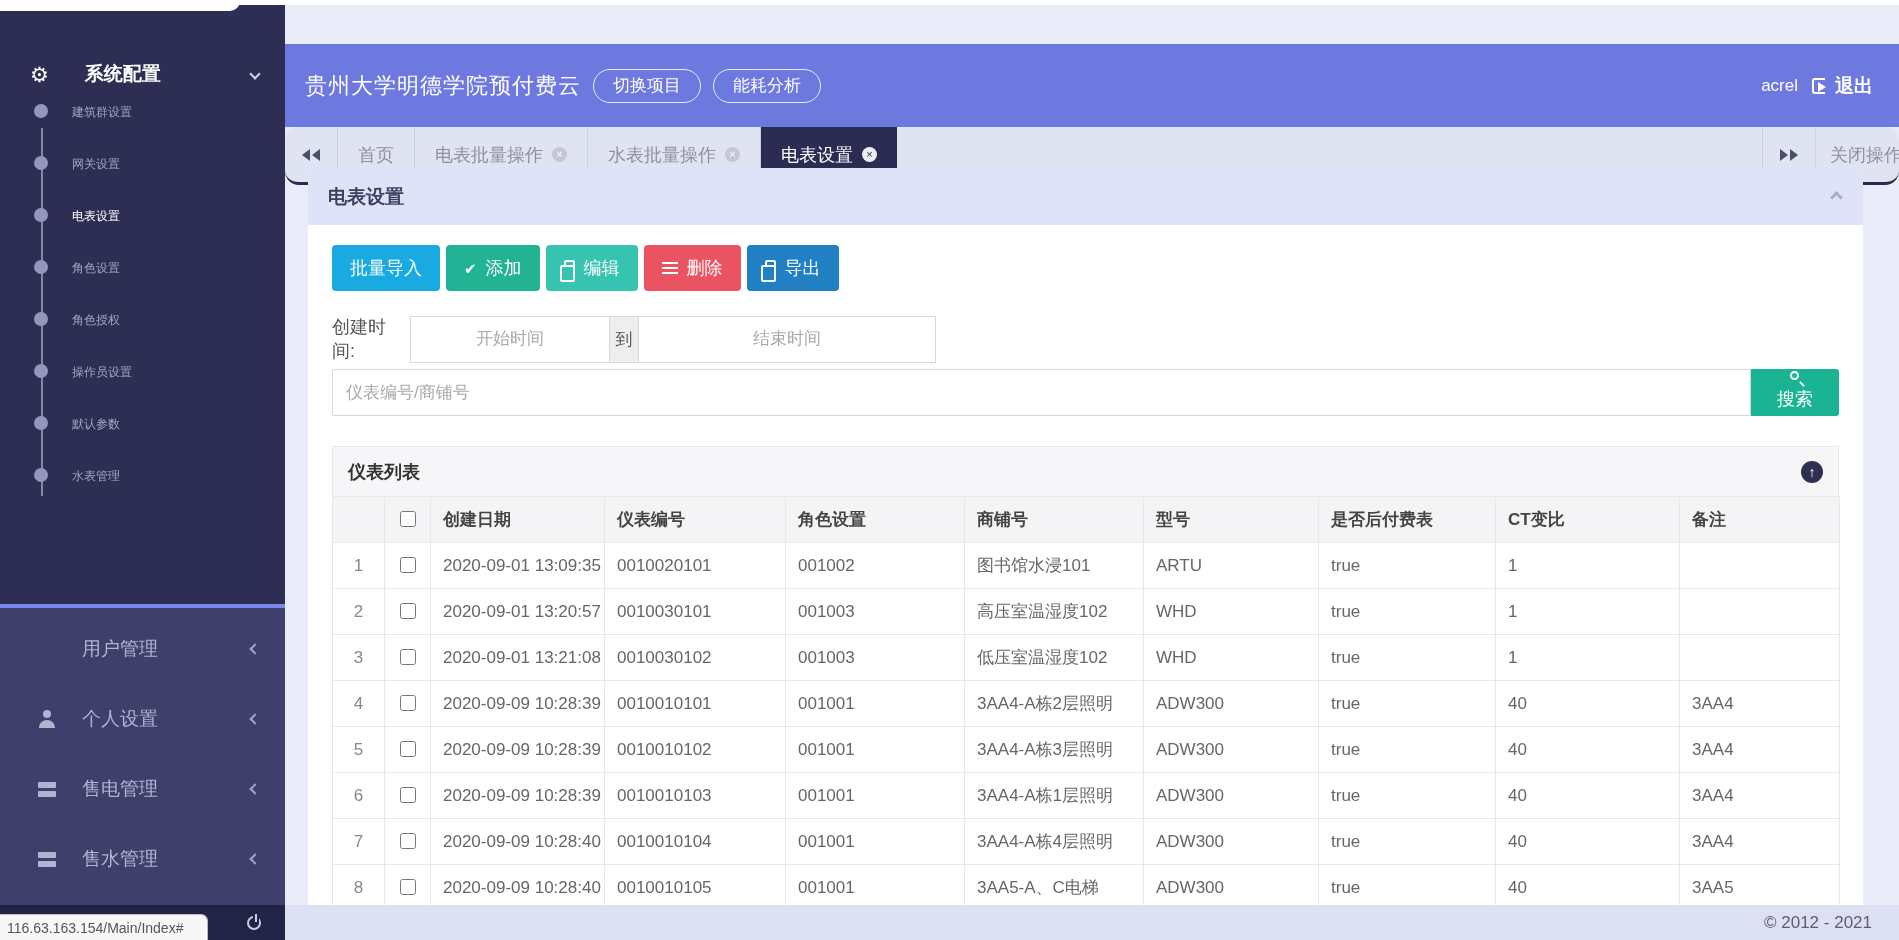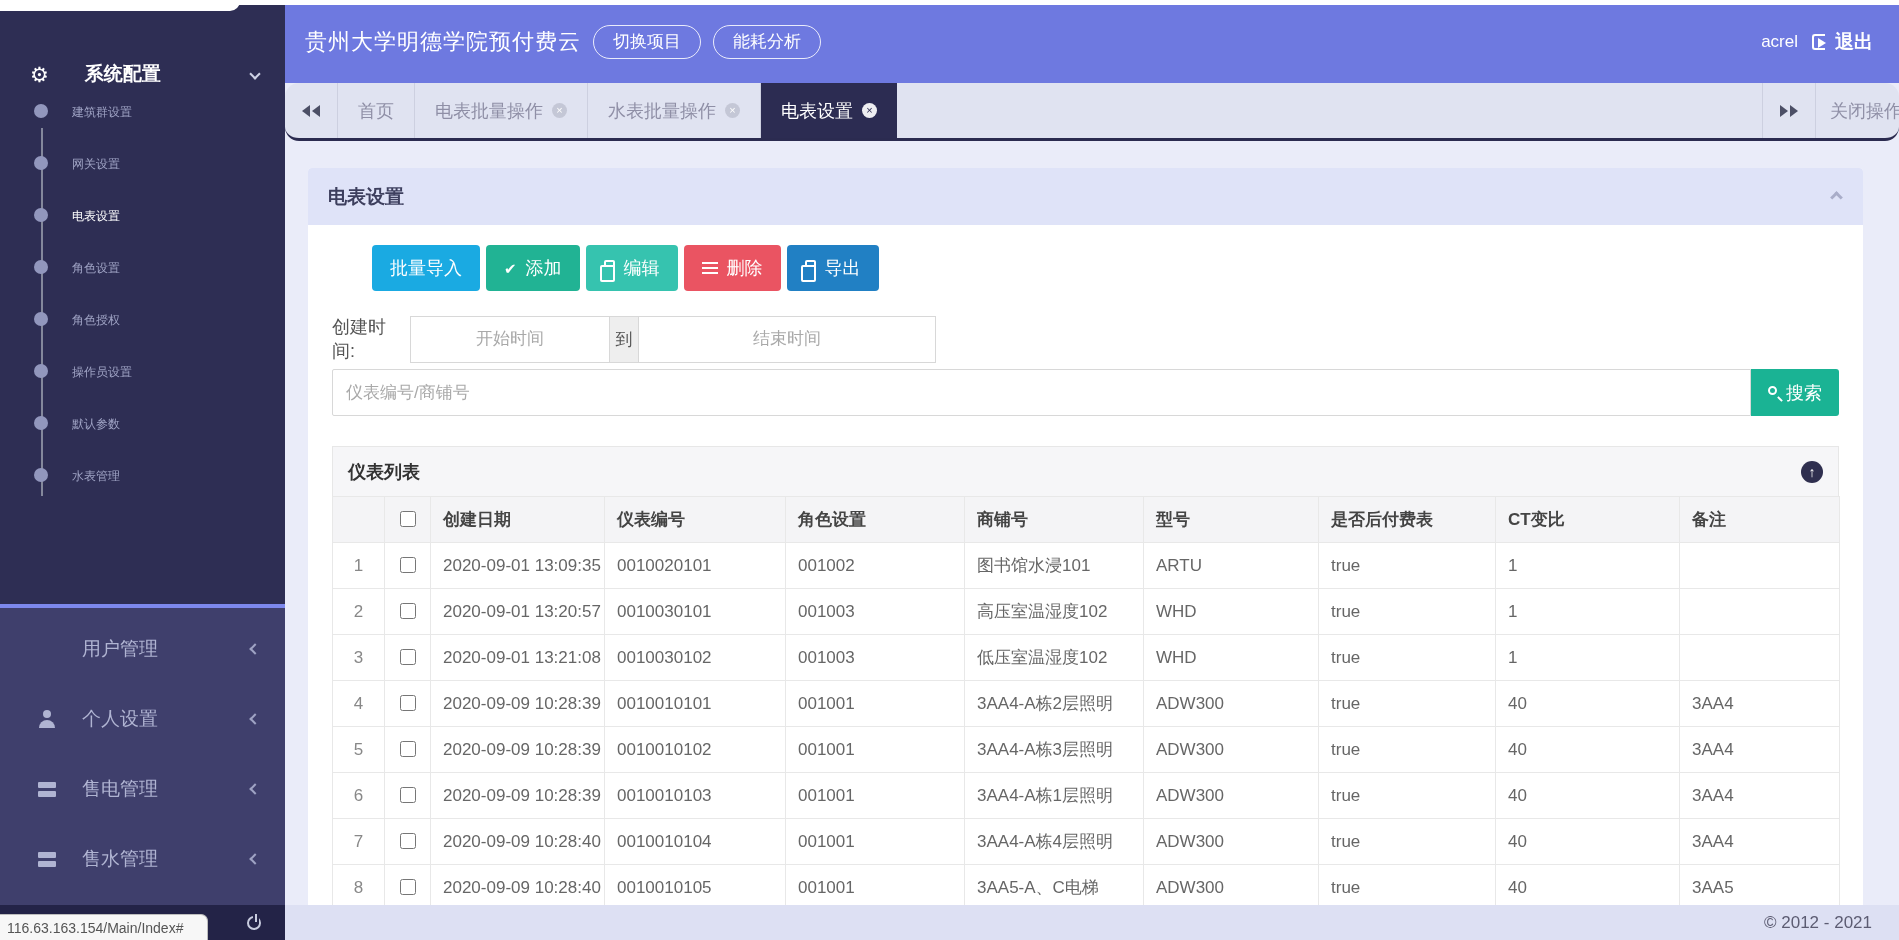--- a/index.html
+++ b/index.html
@@ -52,21 +52,21 @@
   .power-icon{width:14px;height:14px;border:2px solid #c8ccdf;border-radius:50%;}
   .power-icon::after{content:"";position:absolute;left:6px;top:-4px;width:2px;height:8px;background:#c8ccdf;box-shadow:0 0 0 2px #232347;}
 
   
   .statusbar{position:absolute;left:0;bottom:0;width:208px;height:26px;background:#f7f7f7;
              border:1px solid #bdbdbd;border-left:none;border-bottom:none;border-top-right-radius:7px;
              color:#555;font-size:14px;display:flex;align-items:center;padding-left:7px;z-index:6;white-space:nowrap;overflow:hidden;}
 
   
   .main{position:absolute;left:285px;top:0;right:0;bottom:0;}
-  .topbar{height:83px;background:#6e79e0;display:flex;align-items:center;color:#fff;padding:0 26px 0 20px;}
+  .topbar{height:83px;background:#6e79e0;display:flex;align-items:center;color:#fff;padding:0 26px 0 20px;margin-top:44px;}
   .proj-title{font-size:22px;letter-spacing:1px;}
   .pill{height:34px;border:1px solid rgba(255,255,255,.85);border-radius:17px;background:transparent;
         color:#fff;font-size:17px;padding:0 19px;margin-left:12px;cursor:pointer;font-family:inherit;}
   .topbar .spacer{flex:1;}
   .username{font-size:17px;margin-right:14px;}
   .logout-icon{width:13px;height:16px;border:2px solid #fff;border-right:none;border-radius:3px 0 0 3px;position:relative;margin-right:10px;display:inline-block;}
   .logout-icon::after{content:"";position:absolute;left:4px;top:2px;border-left:8px solid #fff;border-top:5px solid transparent;border-bottom:5px solid transparent;}
   .logout-label{font-size:19px;font-weight:bold;cursor:pointer;}
 
   .tabbar{height:58px;background:#e0e3f1;border-bottom:3px solid #2b2b50;display:flex;align-items:stretch;
@@ -106,21 +106,21 @@
   .dt-input{width:200px;height:47px;border:1px solid #d8d8d8;text-align:center;font-size:17px;color:#555;font-family:inherit;outline:none;}
   .dt-input.end{width:298px;}
   .dt-input::placeholder{color:#a9a9a9;}
   .addon{width:28px;background:#eee;border-top:1px solid #d8d8d8;border-bottom:1px solid #d8d8d8;
          display:flex;align-items:center;justify-content:center;font-size:17px;color:#555;}
 
   .search-row{margin-top:6px;display:flex;}
   .search-input{flex:1;height:47px;border:1px solid #d8d8d8;padding:0 13px;font-size:17px;color:#555;font-family:inherit;outline:none;border-radius:2px 0 0 2px;}
   .search-input::placeholder{color:#a9a9a9;}
   .search-btn{width:88px;height:47px;background:#1ab394;border:none;color:#fff;font-size:18px;
-              display:flex;align-items:center;justify-content:center;gap:7px;cursor:pointer;border-radius:0 3px 3px 0;font-family:inherit;}
+              display:flex;align-items:center;justify-content:center;gap:7px;cursor:pointer;border-radius:0 3px 3px 0;font-family:inherit;flex-direction:column;}
   .mag-icon{width:9px;height:9px;border:2px solid #fff;border-radius:50%;position:relative;display:inline-block;margin:-4px 2px 0 0;}
   .mag-icon::after{content:"";position:absolute;width:2px;height:6px;background:#fff;transform:rotate(-45deg);left:9px;top:8px;}
 
   .list-head{margin-top:30px;height:50px;background:#f6f6f8;border:1px solid #e7e7e7;border-bottom:none;
              display:flex;align-items:center;padding:0 15px;}
   .list-title{font-size:18px;font-weight:bold;color:#333;}
   .top-btn{margin-left:auto;width:22px;height:22px;border-radius:50%;background:#2f2f4f;color:#fff;font-size:14px;
            line-height:22px;text-align:center;cursor:pointer;}
 
   table.grid{width:100%;border-collapse:collapse;table-layout:fixed;font-size:17px;color:#666;}
@@ -288,21 +288,21 @@
       <section class="panel">
         <div class="panel-head">
           <span class="panel-title">电表设置</span>
           <span class="collapse"><span class="chev-up"></span></span>
         </div>
 
         <div class="panel-body">
 
           <div class="btn-row">
 
-              <button class="btn" style="background-color: rgb(26, 170, 226); margin-left: 40px;">
+              <button class="btn" style="background-color: rgb(26, 170, 226);">
 
                 <span>批量导入</span>
               </button>
 
               <button class="btn" style="background-color: rgb(33, 179, 148);">
                 <span class="check-icon"></span>
                 <span>添加</span>
               </button>
 
               <button class="btn" style="background-color: rgb(54, 195, 175);">

